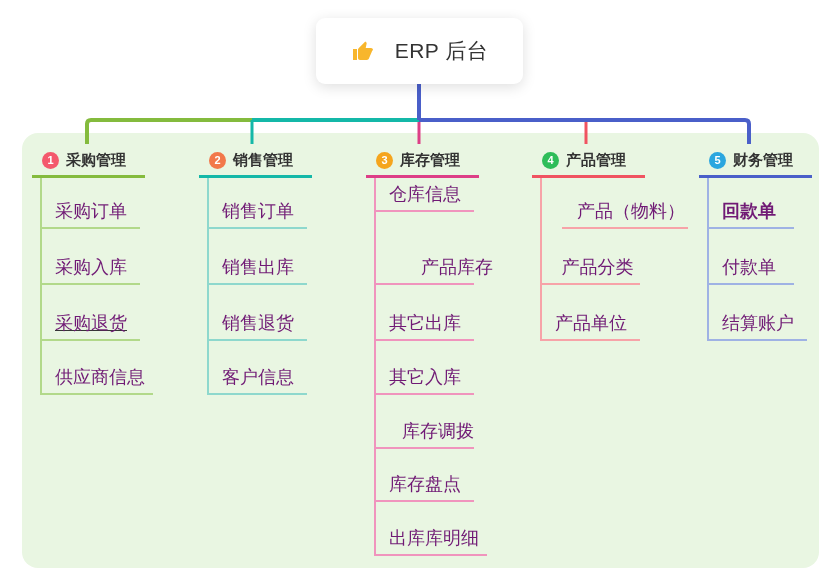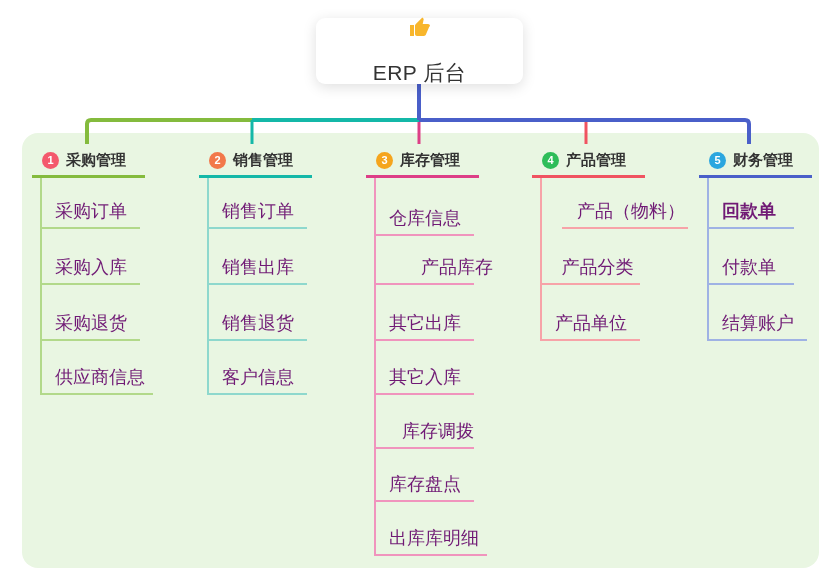--- a/index.html
+++ b/index.html
@@ -30,21 +30,20 @@
     width: 207px;
     height: 66px;
     background: #ffffff;
     border-radius: 9px;
     box-shadow: 0 3px 14px rgba(0,0,0,0.13);
     display: flex;
     align-items: center;
     justify-content: center;
     gap: 20px;
     z-index: 3;
-    flex-direction: column;
   }
   .root-card .thumb { width: 24px; height: 24px; display: inline-block; }
   .root-label {
     font-size: 21px;
     font-weight: 500;
     color: #333333;
     letter-spacing: 0.5px;
   }
   svg.connectors {
     position: absolute;
@@ -133,21 +132,21 @@
         <span class="badge" style="background: rgb(244, 89, 109);">1</span>
         <span class="branch-label">采购管理</span>
       </div>
       <div class="child-trunk" style="left: 40px; top: 178px; height: 217px; background: rgb(178, 217, 138);"></div>
       <div class="child-node" style="left: 40px; top: 205px; width: 100px; border-bottom-color: rgb(178, 217, 138);">
         <span>采购订单</span>
       </div>
       <div class="child-node" style="left: 40px; top: 261px; width: 100px; border-bottom-color: rgb(178, 217, 138);">
         <span>采购入库</span>
       </div>
-      <div class="child-node" style="left: 40px; top: 317px; width: 100px; border-bottom-color: rgb(178, 217, 138);">
+      <div class="child-node" style="left: 40px; top: 317px; width: 100px; border-bottom-color: rgb(178, 217, 138); text-decoration: underline;">
         <span>采购退货</span>
       </div>
       <div class="child-node" style="left: 40px; top: 371px; width: 113px; border-bottom-color: rgb(178, 217, 138);">
         <span>供应商信息</span>
       </div>
       <div class="branch-node" style="left: 199px; top: 146px; width: 113px; border-bottom-color: rgb(20, 184, 168);">
         <span class="badge" style="background: rgb(242, 120, 74);">2</span>
         <span class="branch-label">销售管理</span>
       </div>
       <div class="child-trunk" style="left: 207px; top: 178px; height: 217px; background: rgb(142, 216, 205);"></div>
@@ -161,21 +160,21 @@
         <span>销售退货</span>
       </div>
       <div class="child-node" style="left: 207px; top: 371px; width: 100px; border-bottom-color: rgb(142, 216, 205);">
         <span>客户信息</span>
       </div>
       <div class="branch-node" style="left: 366px; top: 146px; width: 113px; border-bottom-color: rgb(221, 63, 135);">
         <span class="badge" style="background: rgb(245, 165, 29);">3</span>
         <span class="branch-label">库存管理</span>
       </div>
       <div class="child-trunk" style="left: 374px; top: 178px; height: 378px; background: rgb(240, 148, 189);"></div>
-      <div class="child-node" style="left: 374px; top: 212px; width: 100px; border-bottom-color: rgb(240, 148, 189);">
+      <div class="child-node" style="left: 374px; top: 188px; width: 100px; border-bottom-color: rgb(240, 148, 189);">
         <span>仓库信息</span>
       </div>
       <div class="child-node" style="left: 374px; top: 261px; width: 100px; border-bottom-color: rgb(240, 148, 189); padding-left: 47px;">
         <span>产品库存</span>
       </div>
       <div class="child-node" style="left: 374px; top: 317px; width: 100px; border-bottom-color: rgb(240, 148, 189);">
         <span>其它出库</span>
       </div>
       <div class="child-node" style="left: 374px; top: 371px; width: 100px; border-bottom-color: rgb(240, 148, 189);">
         <span>其它入库</span>

